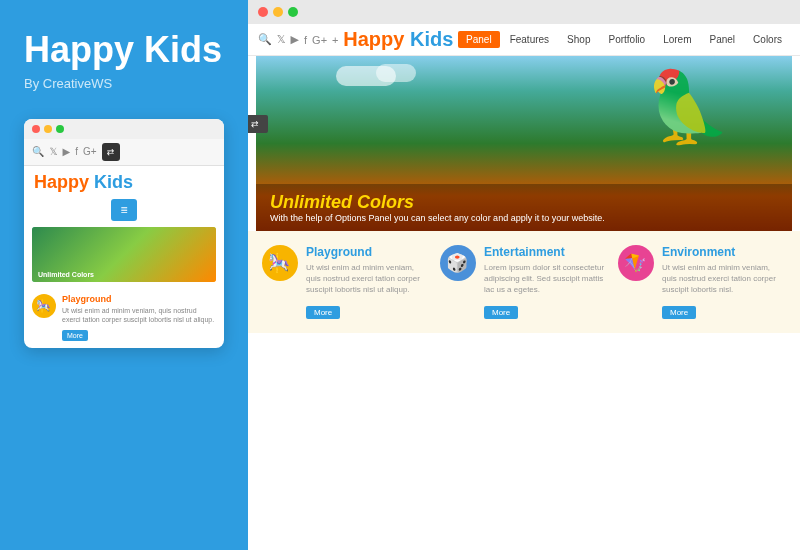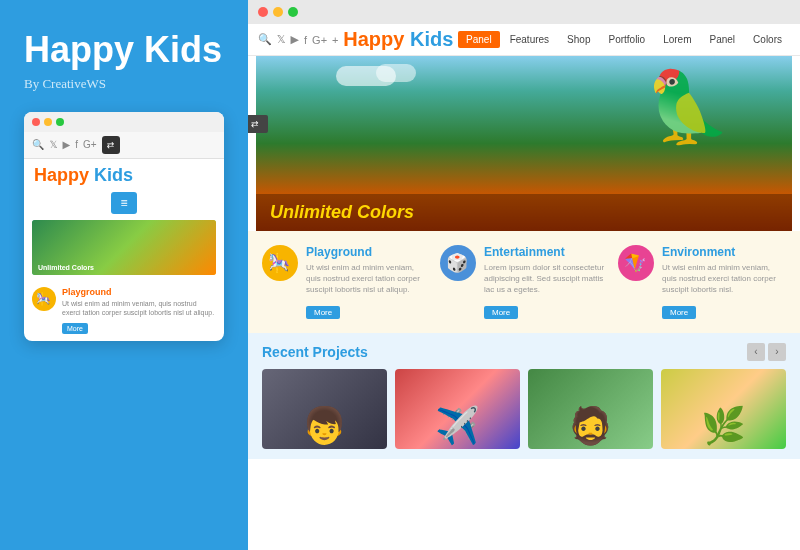--- a/index.html
+++ b/index.html
@@ -22,22 +22,21 @@
     }
     .theme-subtitle {
       color: #fff;
       font-size: 22px;
       font-weight: 400;
       margin-bottom: 6px;
     }
     .theme-by {
       color: #cce8f8;
       font-size: 13px;
-      margin-bottom: 20px;
-      font-family: Liberation Serif, serif;
+      margin-bottom: 28px;
     }
 
     
     .mini-browser {
       background: #fff;
       border-radius: 8px;
       overflow: hidden;
       box-shadow: 0 4px 16px rgba(0,0,0,0.18);
     }
     .mini-browser-bar {
@@ -411,20 +410,21 @@
   <div class="hero-section">
 
     <div style="position:absolute;top:0;left:0;right:0;bottom:0;background:linear-gradient(to bottom, #87ceeb 0%, #4a9 20%, #2d7a2d 50%, #cc5500 80%, #aa3300 100%);"></div>
 
     <div style="position:absolute;top:10px;left:80px;width:60px;height:20px;background:rgba(255,255,255,0.6);border-radius:20px;"></div>
     <div style="position:absolute;top:8px;left:120px;width:40px;height:18px;background:rgba(255,255,255,0.5);border-radius:20px;"></div>
 
     <div style="position:absolute;right:60px;top:10px;font-size:70px;opacity:0.85;">🦜</div>
     <div class="hero-overlay">
       <div class="hero-title">Unlimited Colors</div>
+      <div class="hero-subtitle">With the help of Options Panel you can select any color and apply it to your website.</div>
     </div>
   </div>
 
   <div class="features-section">
     <div class="feature-item">
       <div class="feature-icon feature-icon-playground">🎠</div>
       <div class="feature-content">
         <div class="feature-title">Playground</div>
         <div class="feature-text">Ut wisi enim ad minim veniam, quis nostrud exerci tation corper suscipit lobortis nisl ut aliqup.</div>
         <div class="more-btn">More</div>
@@ -441,36 +441,13 @@
     <div class="feature-item">
       <div class="feature-icon feature-icon-environment">🪁</div>
       <div class="feature-content">
         <div class="feature-title">Environment</div>
         <div class="feature-text">Ut wisi enim ad minim veniam, quis nostrud exerci tation corper suscipit lobortis nisl.</div>
         <div class="more-btn">More</div>
       </div>
     </div>
   </div>
 
-  <div class="recent-section">
-    <div class="recent-header">
-      <div class="recent-title">Recent Projects</div>
-      <div class="nav-arrows">
-        <div class="nav-arrow">‹</div>
-        <div class="nav-arrow">›</div>
-      </div>
-    </div>
-    <div class="projects-grid">
-      <div class="project-card project-card-1">
-        <div class="figure">👦</div>
-      </div>
-      <div class="project-card project-card-2">
-        <div class="figure">✈️</div>
-      </div>
-      <div class="project-card project-card-3">
-        <div class="figure">🧔</div>
-      </div>
-      <div class="project-card project-card-4">
-        <div class="figure">🌿</div>
-      </div>
-    </div>
-  </div>
 </div>
 
 </body></html>

